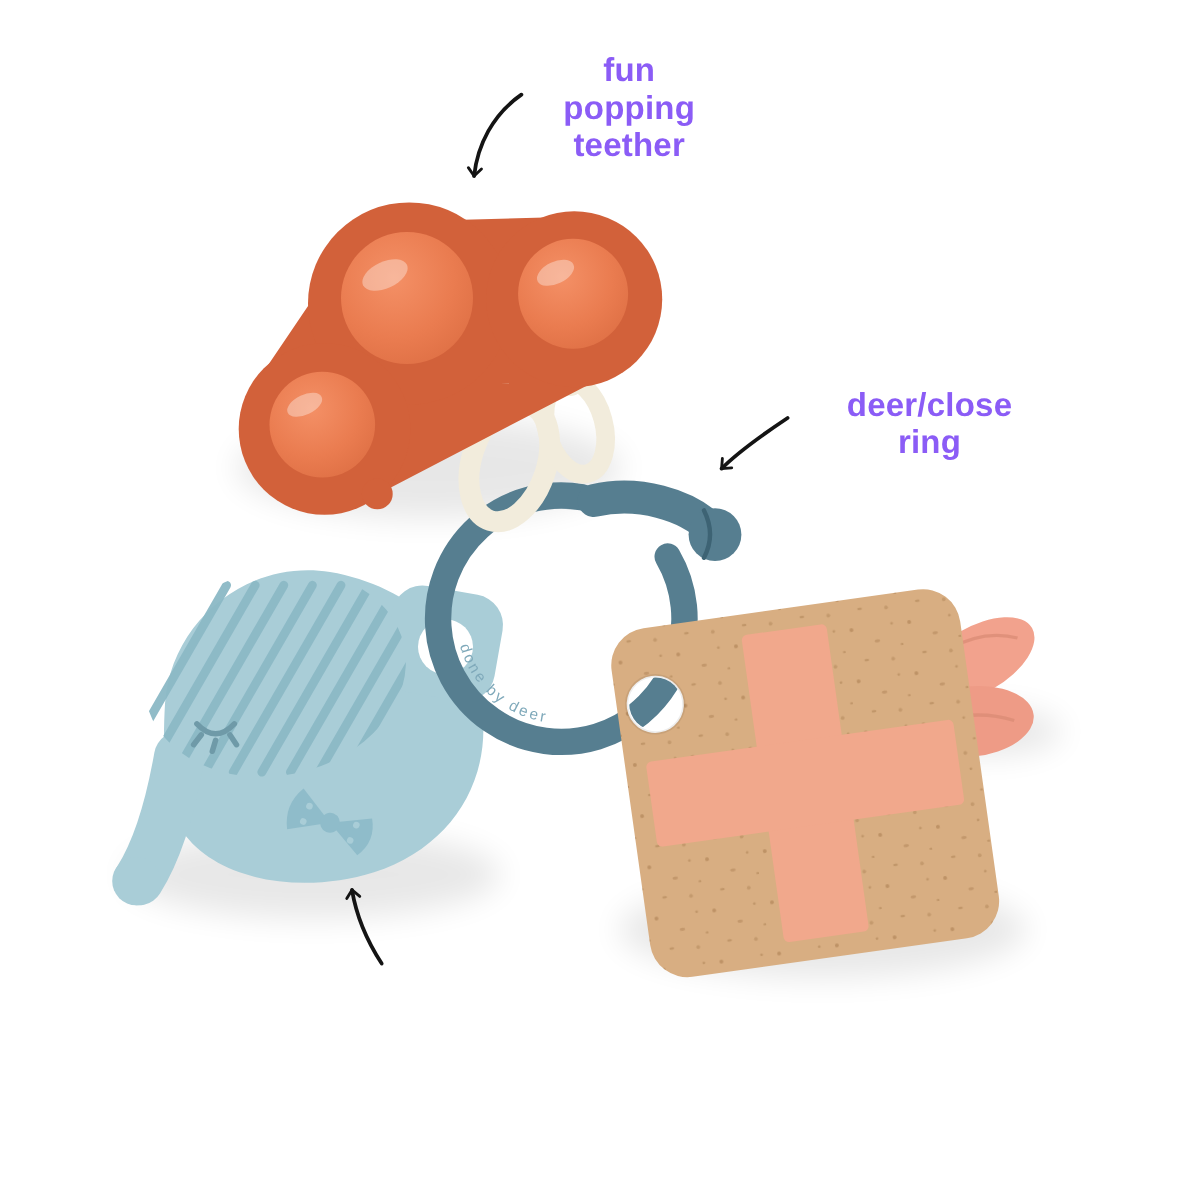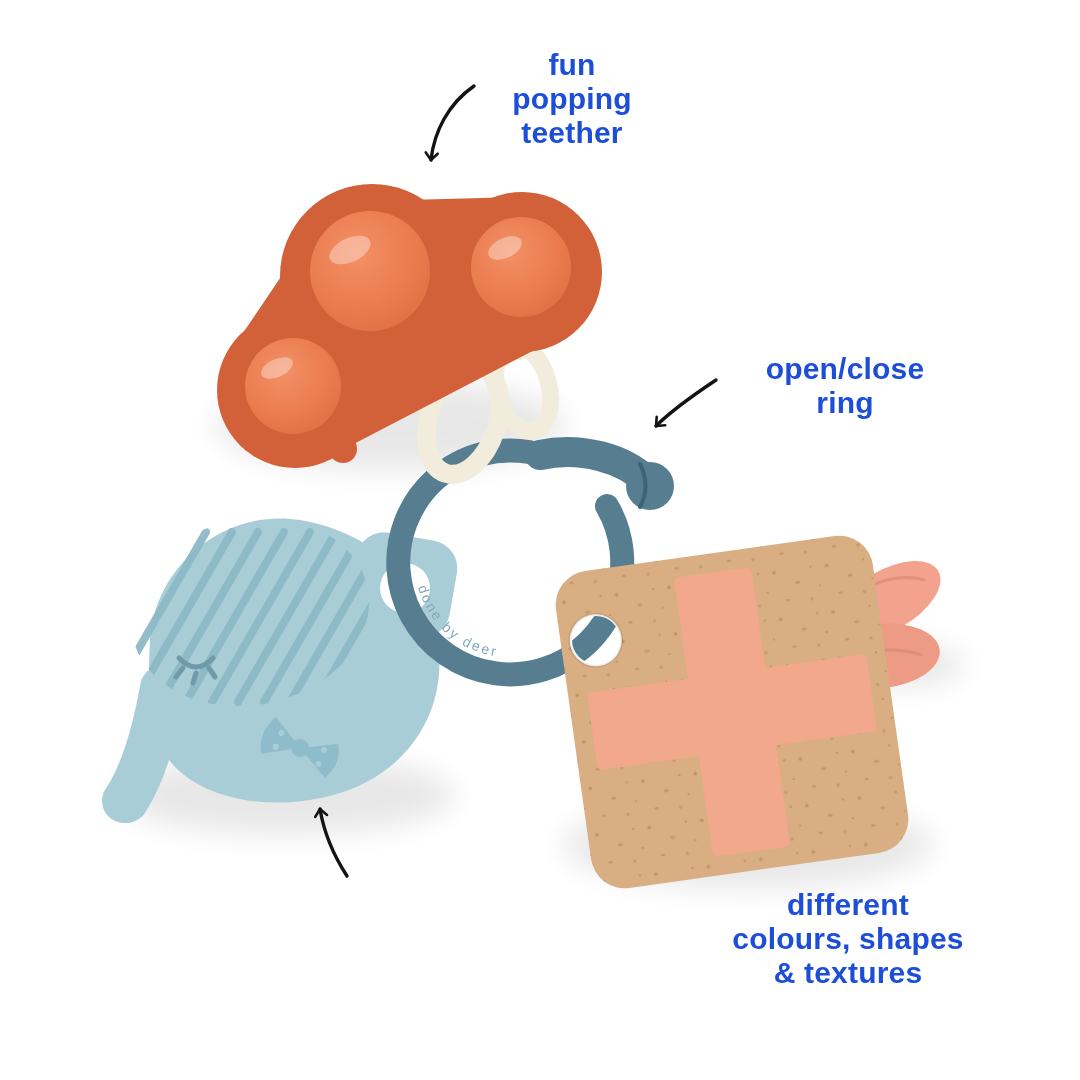--- a/index.html
+++ b/index.html
@@ -5,21 +5,21 @@
   html,body { margin:0; padding:0; background:#ffffff; }
   .stage {
     position:relative; width:1080px; height:1080px;
     background:#ffffff; overflow:hidden; margin:0 auto;
     font-family:"Liberation Sans", sans-serif;
   }
   .stage svg { position:absolute; left:0; top:0; }
   .label {
     position:absolute; text-align:center;
     font:700 30px/34px "Liberation Sans", sans-serif;
-    color:#1d4ed8; white-space:pre-line; letter-spacing:.2px;
+    color:#8b5cf6; white-space:pre-line; letter-spacing:.2px;
   }
 </style>
 </head>
 <body>
 
 <div class="stage">
 
   <svg viewBox="0 0 1080 1080" width="1080" height="1080">
     <defs>
       <radialGradient id="domeGrad" cx="40%" cy="35%" r="75%">
@@ -145,21 +145,18 @@
       <path d="M474 86 C448 104 434 132 431 160" marker-end="url(#ah)"></path>
       <path d="M716 380 C692 396 672 410 656 426" marker-end="url(#ah)"></path>
       <path d="M347 876 C334 856 324 833 320 809" marker-end="url(#ah)"></path>
     </g>
   </svg>
 
   <div class="label" style="left:442px; top:48px; width:260px">fun
 popping
 teether</div>
 
-  <div class="label" style="left:705px; top:352px; width:280px">open/close
+  <div class="label" style="left:705px; top:352px; width:280px">deer/close
 ring</div>
 
 
-  <div class="label" style="left:688px; top:888px; width:320px">different
-colours, shapes
-&amp; textures</div>
 
 </div>
 
 </body></html>

